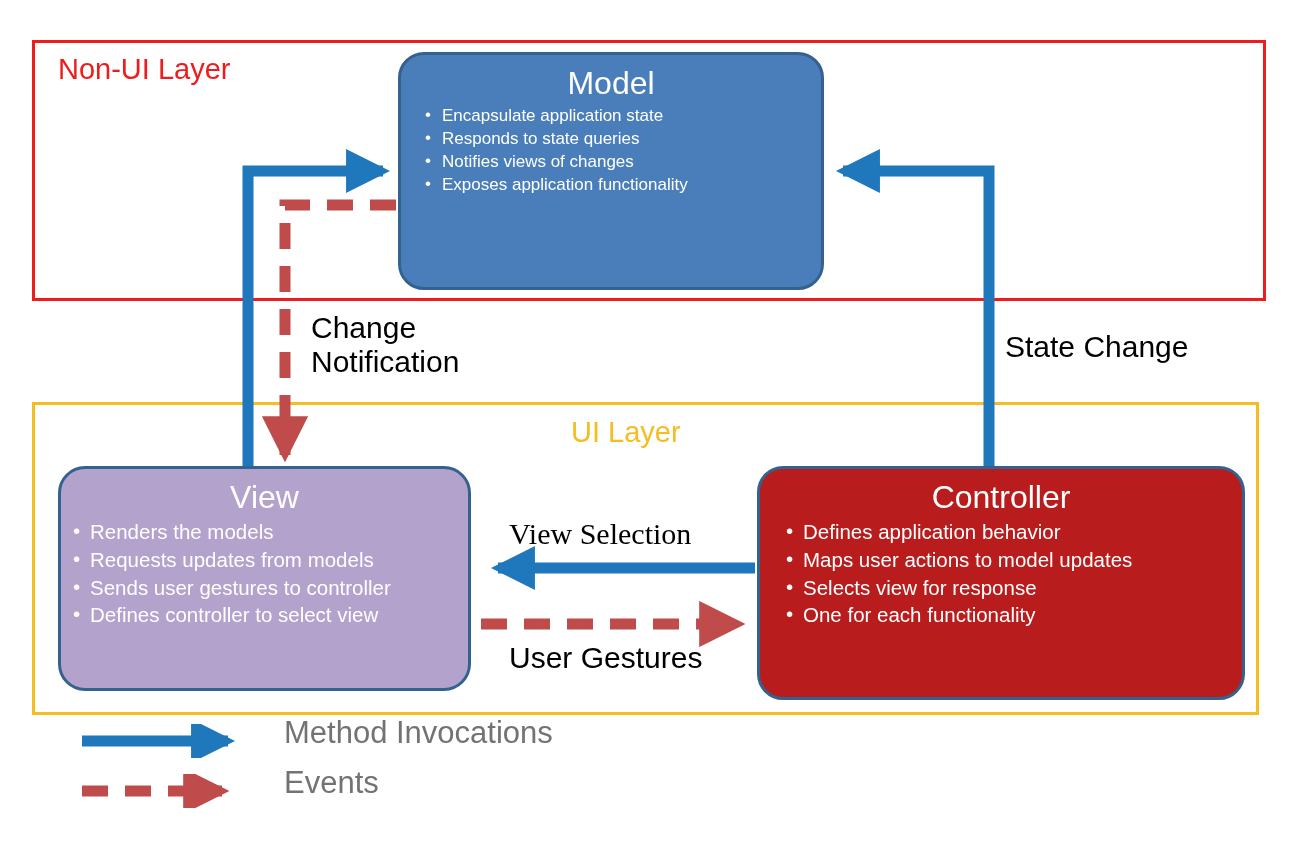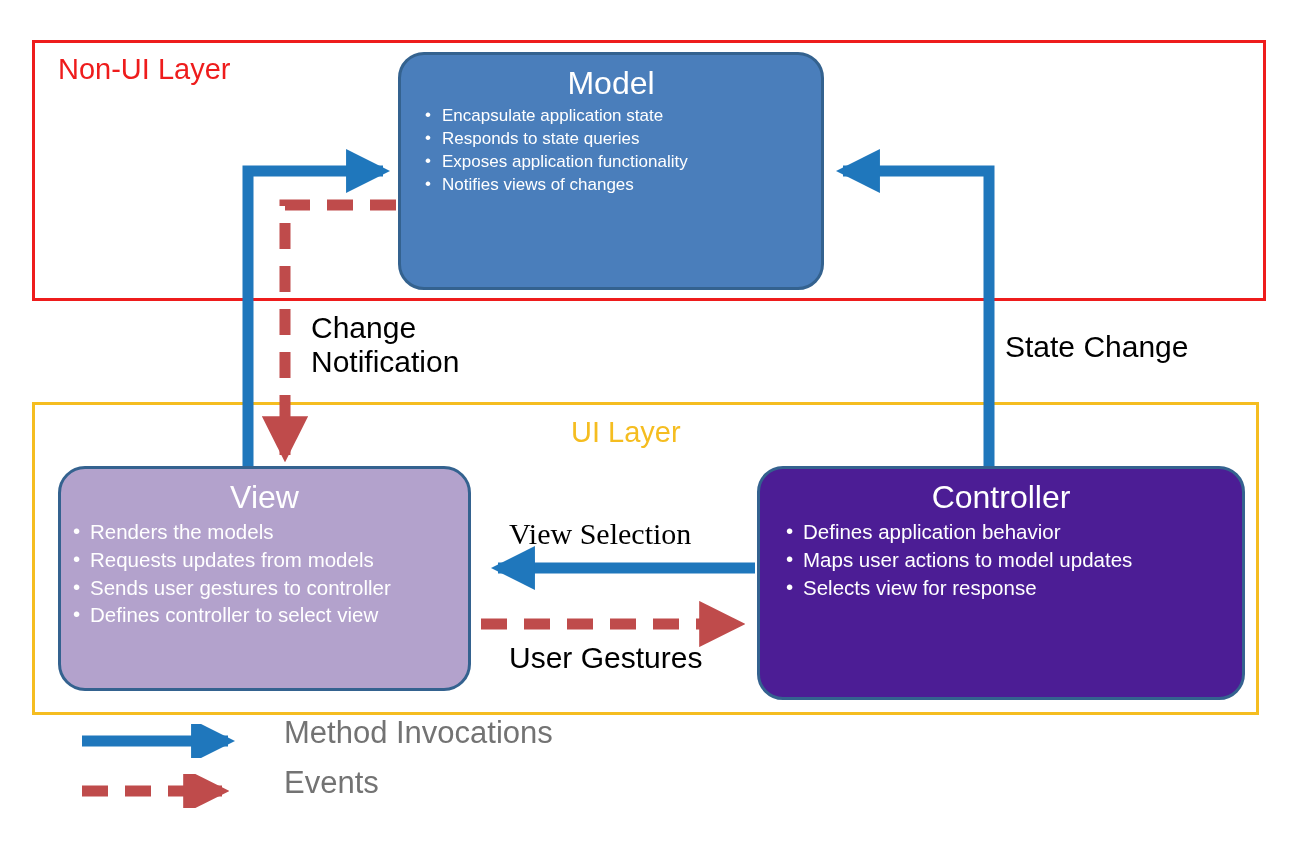--- a/index.html
+++ b/index.html
@@ -206,41 +206,42 @@
     <path d="M 755 568 L 498 568" fill="none" stroke="#1f77bc" stroke-width="11" stroke-linecap="butt" marker-end="url(#arrow-blue)"></path>
 
     <path d="M 481 624 L 738 624" fill="none" stroke="#bf4b4b" stroke-width="11" stroke-dasharray="26 17" stroke-linecap="butt" marker-end="url(#arrow-red)"></path>
   </svg>
 
   <div class="card" id="model-card" style="background: rgb(74, 126, 187); border-color: rgb(52, 98, 143);">
     <div class="card-title">Model</div>
     <ul>
       <li>Encapsulate application state</li>
       <li>Responds to state queries</li>
+      <li>Notifies views of changes</li>
       <li>Exposes application functionality</li>
-      <li>Notifies views of changes</li>
     </ul>
   </div>
 
   <div class="card" id="view-card" style="background: rgb(179, 162, 204); border-color: rgb(52, 98, 143);">
     <div class="card-title">View</div>
     <ul>
       <li>Renders the models</li>
       <li>Requests updates from models</li>
       <li>Sends user gestures to controller</li>
       <li>Defines controller to select view</li>
     </ul>
   </div>
 
-  <div class="card" id="controller-card" style="background: #4c1d95; border-color: rgb(52, 98, 143);">
+  <div class="card" id="controller-card" style="background: #b91c1c; border-color: rgb(52, 98, 143);">
     <div class="card-title">Controller</div>
     <ul>
       <li>Defines application behavior</li>
       <li>Maps user actions to model updates</li>
       <li>Selects view for response</li>
+      <li>One for each functionality</li>
     </ul>
   </div>
 
 
   <div class="edge-label" id="label-change-notification">
     <div>Change</div>
     <div>Notification</div>
   </div>
 
   <div class="edge-label" id="label-state-change">State Change</div>

